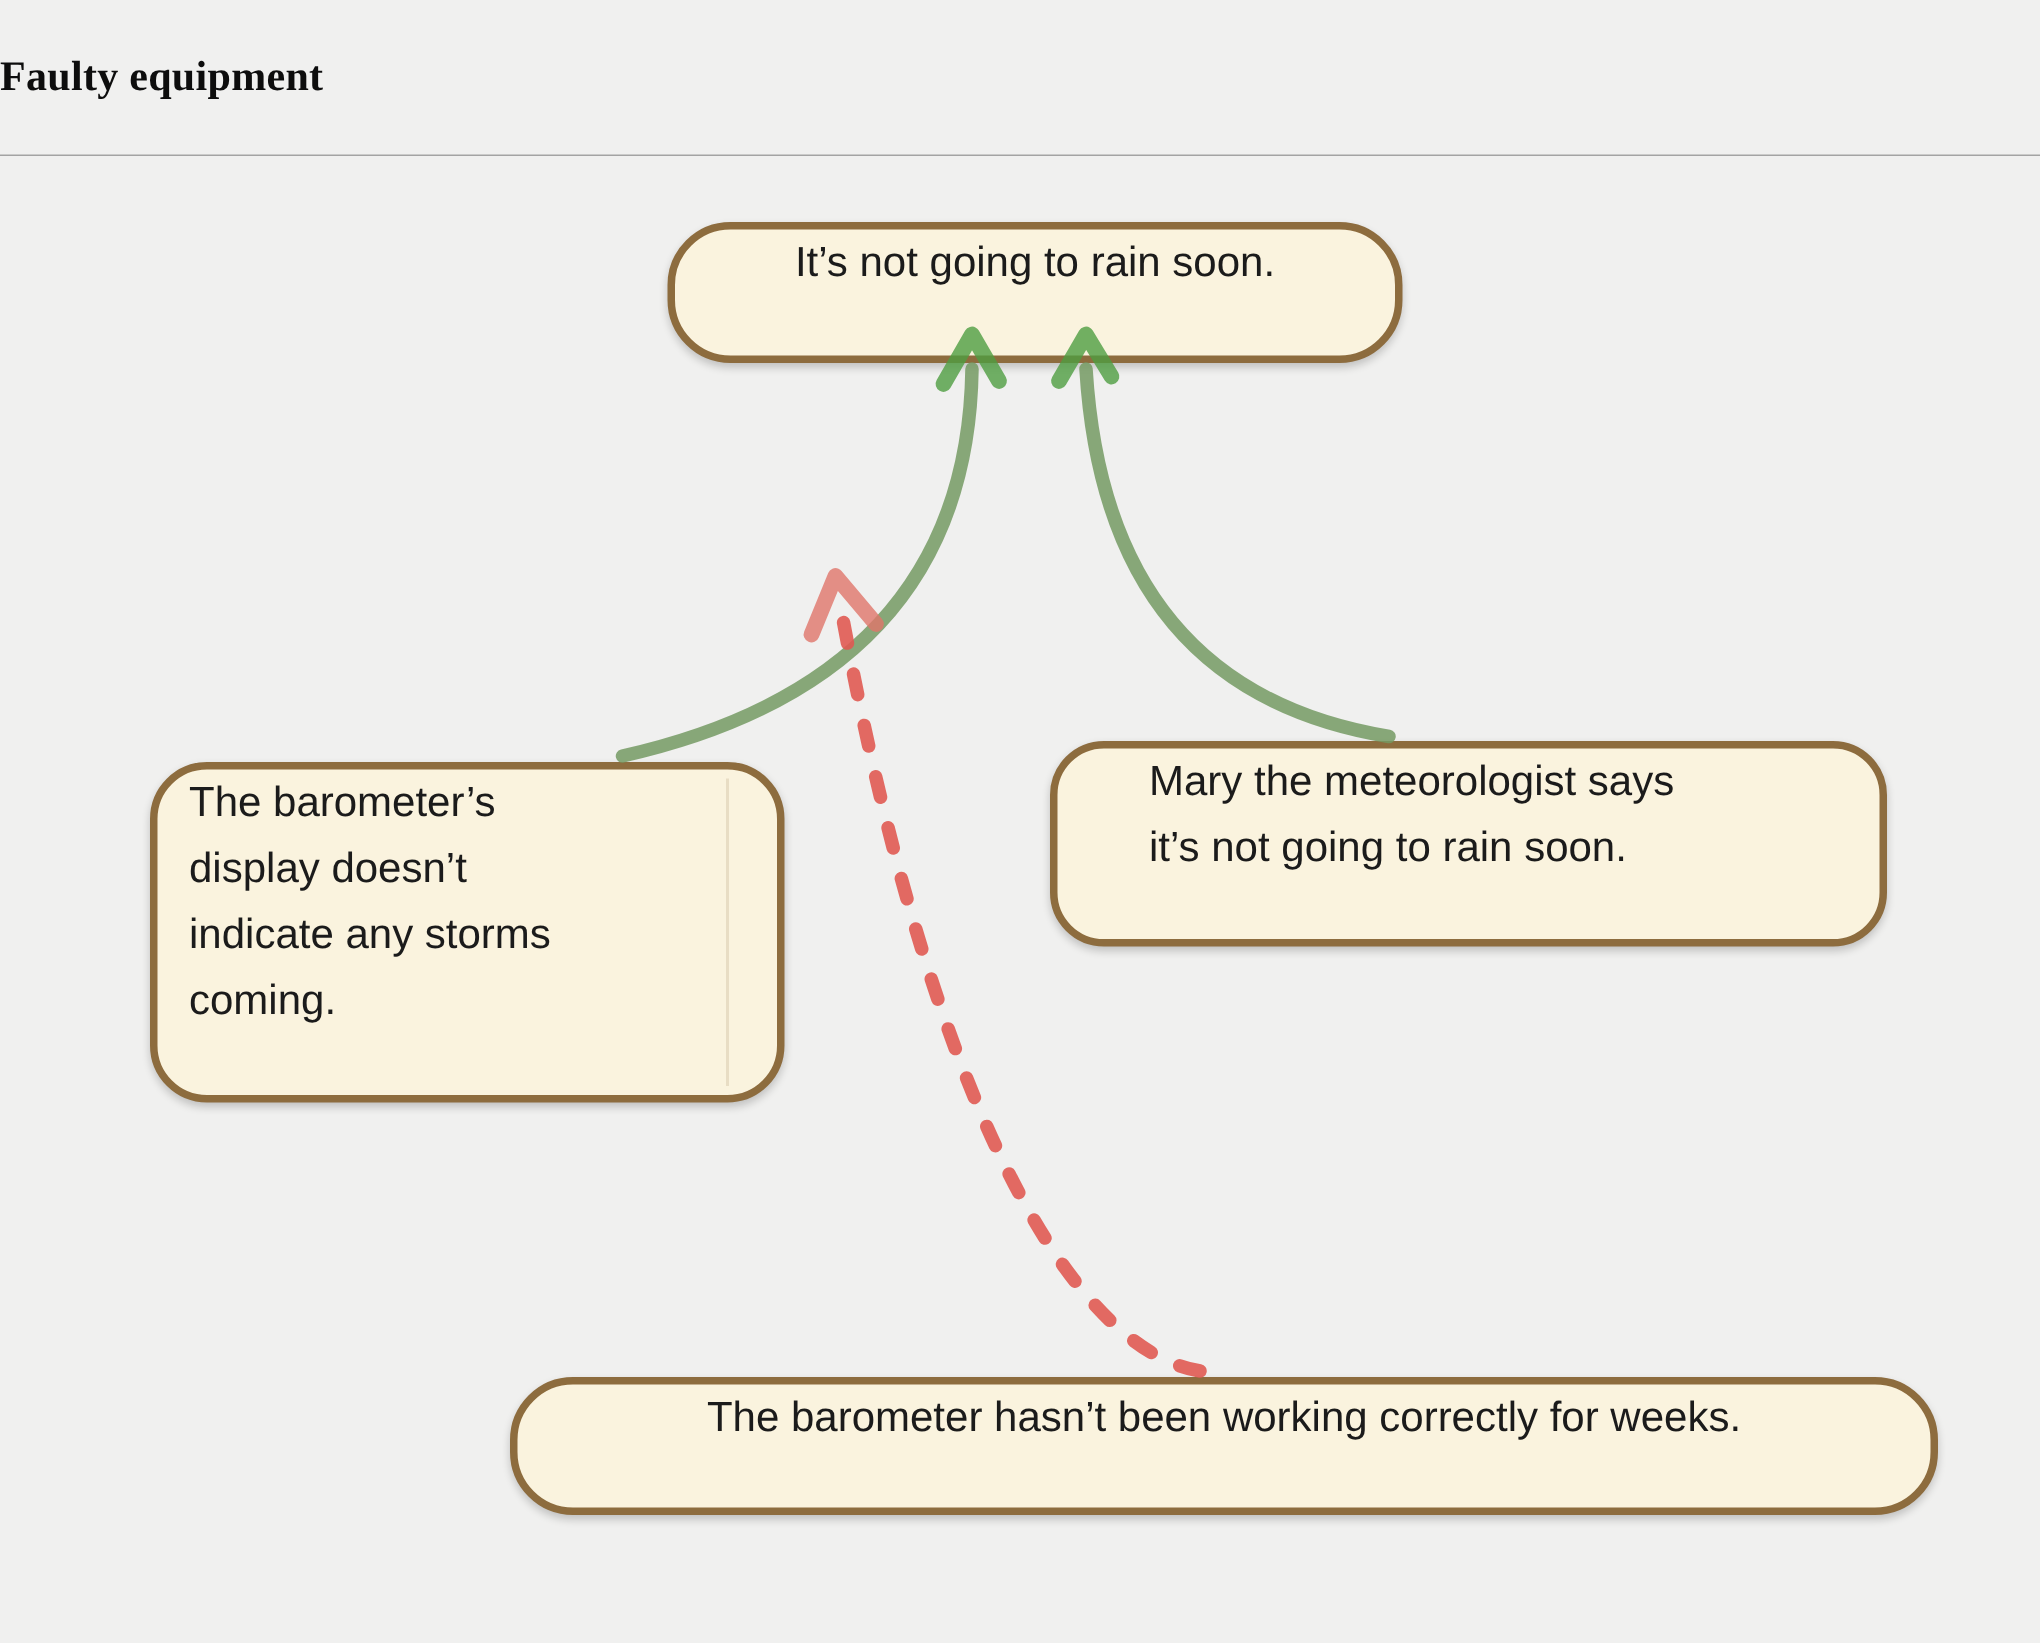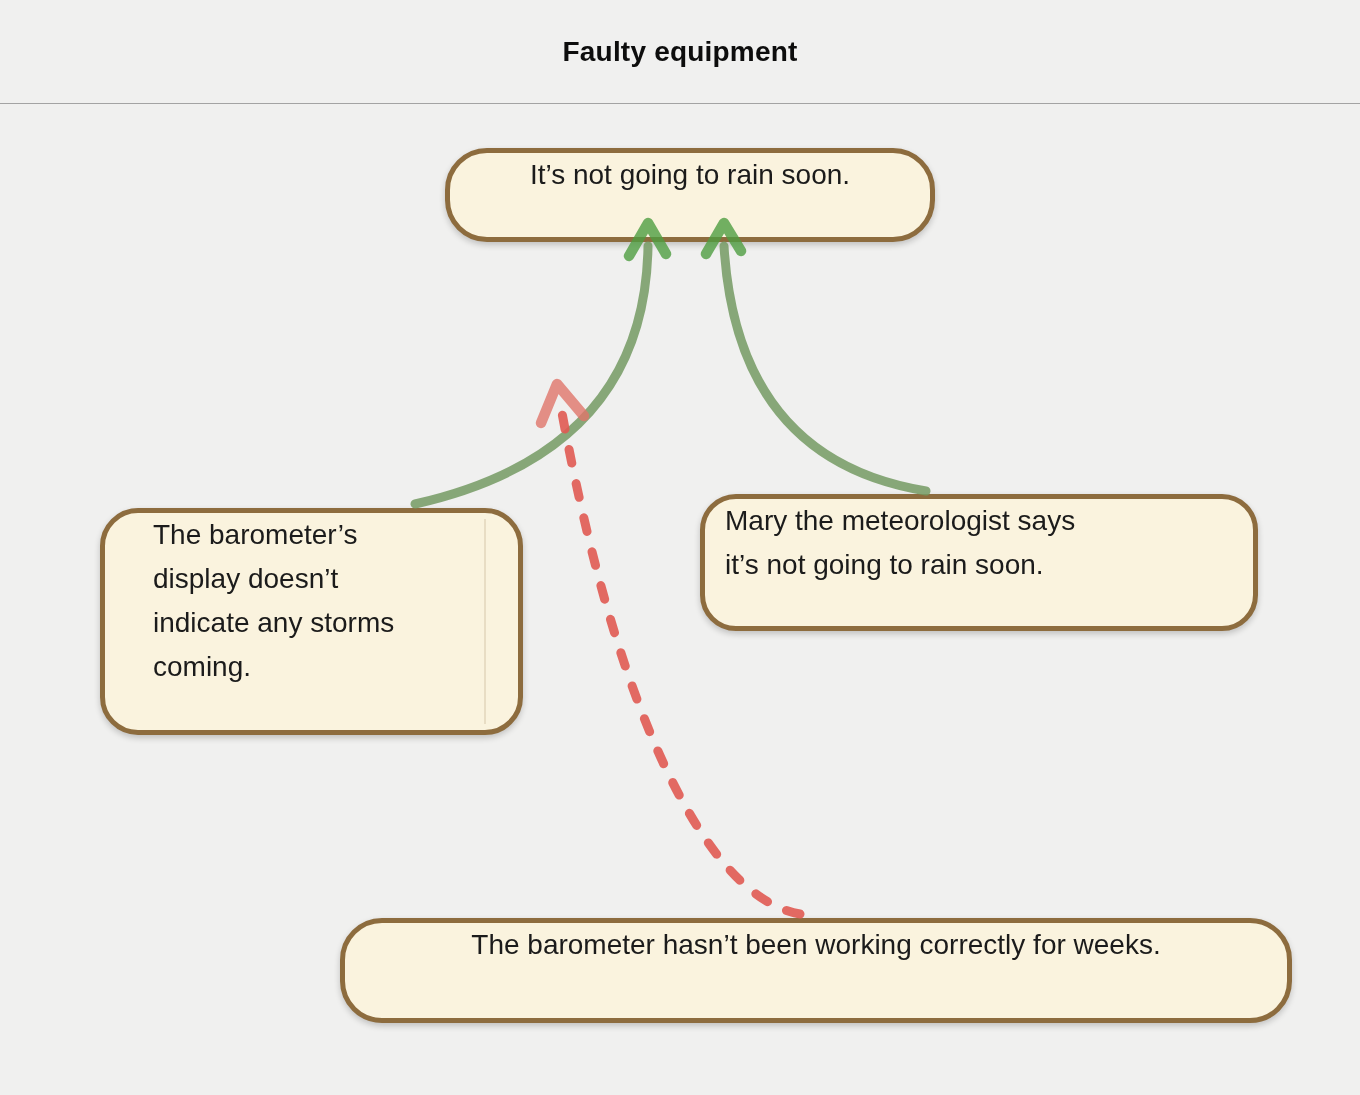--- a/index.html
+++ b/index.html
@@ -15,23 +15,24 @@
   
   .titlebar {
     position: absolute;
     left: 0; top: 0;
     width: 1360px;
     height: 104px;
     background: #f0f0ef;
     border-bottom: 1.5px solid #a3a3a3;
     display: flex;
     align-items: center;
-    justify-content: center;
+    justify-content: flex-start;
     box-sizing: border-box;
     z-index: 10;
+    font-family: Liberation Serif, serif;
   }
   .titlebar h1 {
     margin: 0;
     font-size: 28px;
     font-weight: 700;
     color: #0d0d0d;
     letter-spacing: 0.2px;
   }
 
   
@@ -63,31 +64,31 @@
   .node-conclusion {
     left: 445px; top: 44px;
     width: 490px; height: 94px;
     border-radius: 42px;
     justify-content: center;
   }
   .node-premise-left {
     left: 100px; top: 404px;
     width: 423px; height: 227px;
     border-radius: 38px;
-    padding-left: 48px;
+    padding-left: 21px;
   }
   .node-premise-right {
     left: 700px; top: 390px;
     width: 558px; height: 137px;
     border-radius: 36px;
-    padding-left: 20px;
+    padding-left: 61px;
   }
   .node-objection {
     left: 340px; top: 814px;
-    width: 952px; height: 105px;
+    width: 952px; height: 92px;
     border-radius: 42px;
     justify-content: center;
   }
 
   .inner-divider {
     position: absolute;
     top: 6px; bottom: 6px;
     left: 379px;
     width: 2px;
     background: rgba(141,108,62,0.16);

